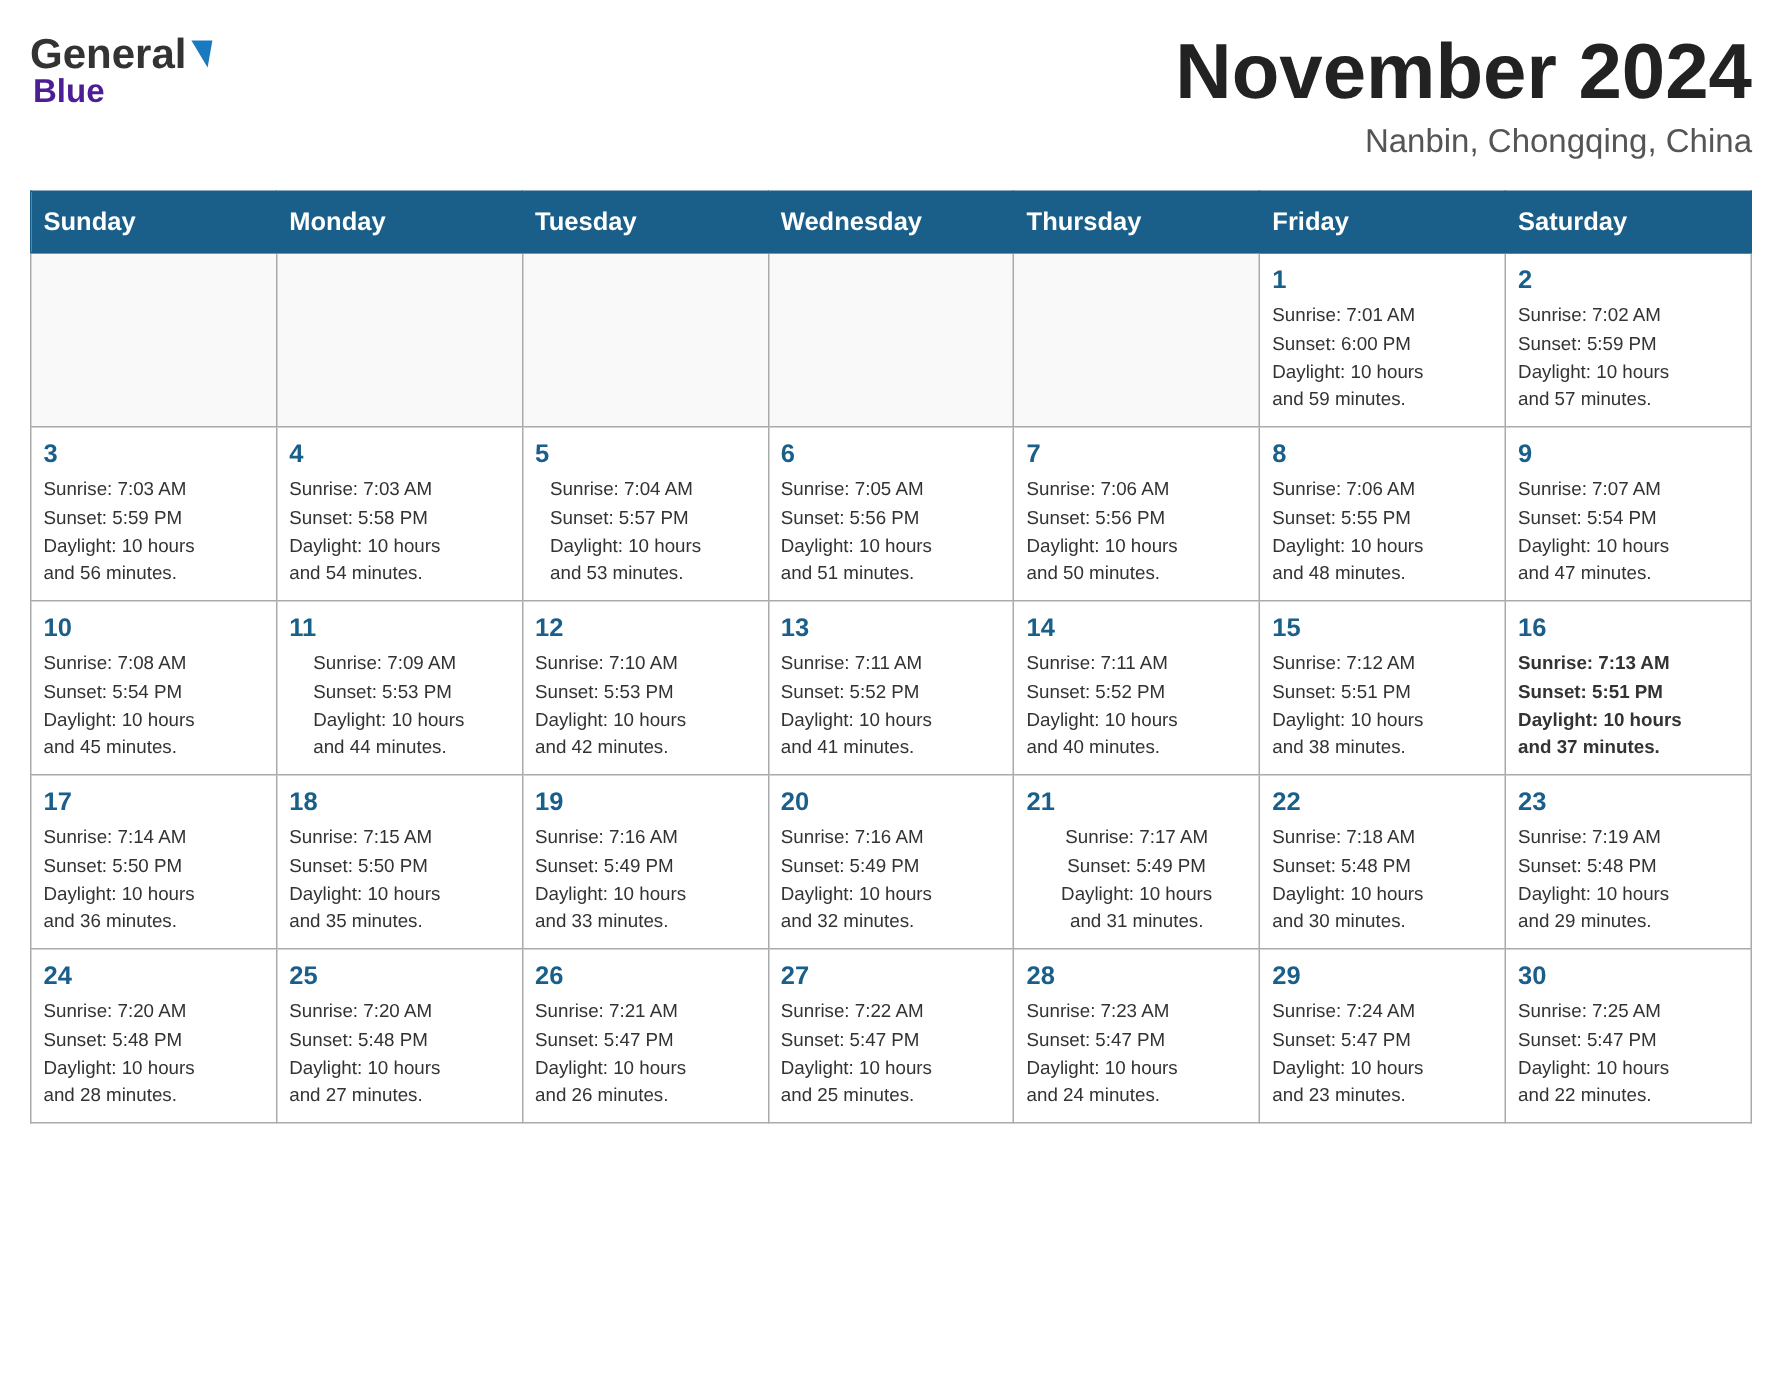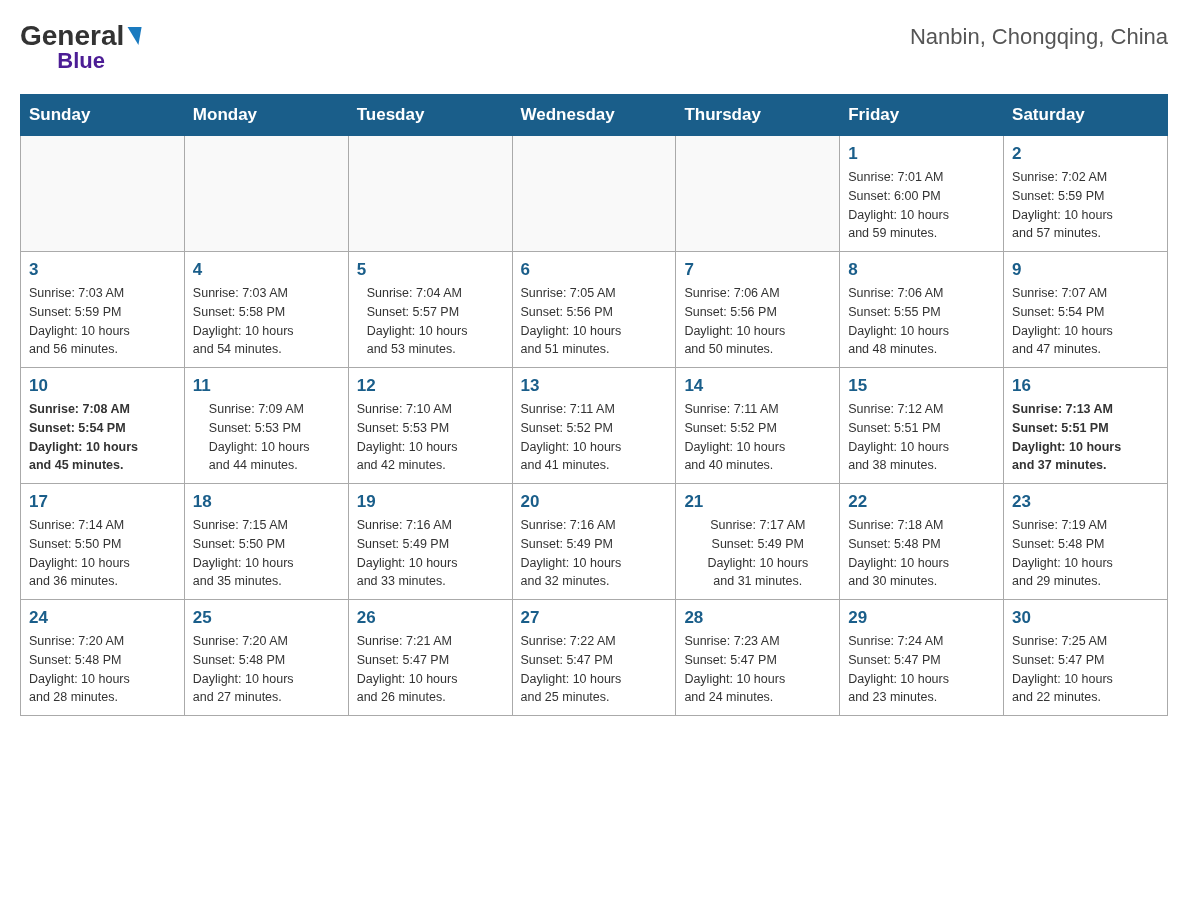--- a/index.html
+++ b/index.html
@@ -12,21 +12,21 @@
     }
     .header {
       display: flex;
       justify-content: space-between;
       align-items: flex-start;
       margin-bottom: 20px;
     }
     .logo {
       display: flex;
       flex-direction: column;
-      align-items: center;
+      align-items: flex-start;
     }
     .logo-general {
       font-size: 28px;
       font-weight: bold;
       color: #333;
       display: flex;
       align-items: center;
     }
     .logo-general .arrow {
       display: inline-block;
@@ -104,20 +104,21 @@
 
 <div class="header">
   <div class="logo">
     <div class="logo-general">
       <span>General</span>
       <span class="arrow"></span>
     </div>
     <div class="logo-blue">Blue</div>
   </div>
   <div class="title-block">
+    <div class="month-title">November 2024</div>
     <div class="location">Nanbin, Chongqing, China</div>
   </div>
 </div>
 
 <table class="calendar">
   <thead>
     <tr>
     <th>Sunday</th>
         <th>Monday</th>
         <th>Tuesday</th>
@@ -196,21 +197,21 @@
           <span class="day-num">9</span>
           <div class="day-info" style="white-space: pre-line;">Sunrise: 7:07 AM
 Sunset: 5:54 PM
 Daylight: 10 hours
 and 47 minutes.</div>
         </td>
       </tr>
       <tr class="week-row">
         <td>
           <span class="day-num">10</span>
-          <div class="day-info" style="white-space: pre-line; font-weight: bold;">Sunrise: 7:08 AM
+          <div class="day-info" style="white-space: pre-line;">Sunrise: 7:08 AM
 Sunset: 5:54 PM
 Daylight: 10 hours
 and 45 minutes.</div>
         </td>
         <td>
           <span class="day-num">11</span>
           <div class="day-info" style="white-space: pre-line; margin-left: 16px;">Sunrise: 7:09 AM
 Sunset: 5:53 PM
 Daylight: 10 hours
 and 44 minutes.</div>

